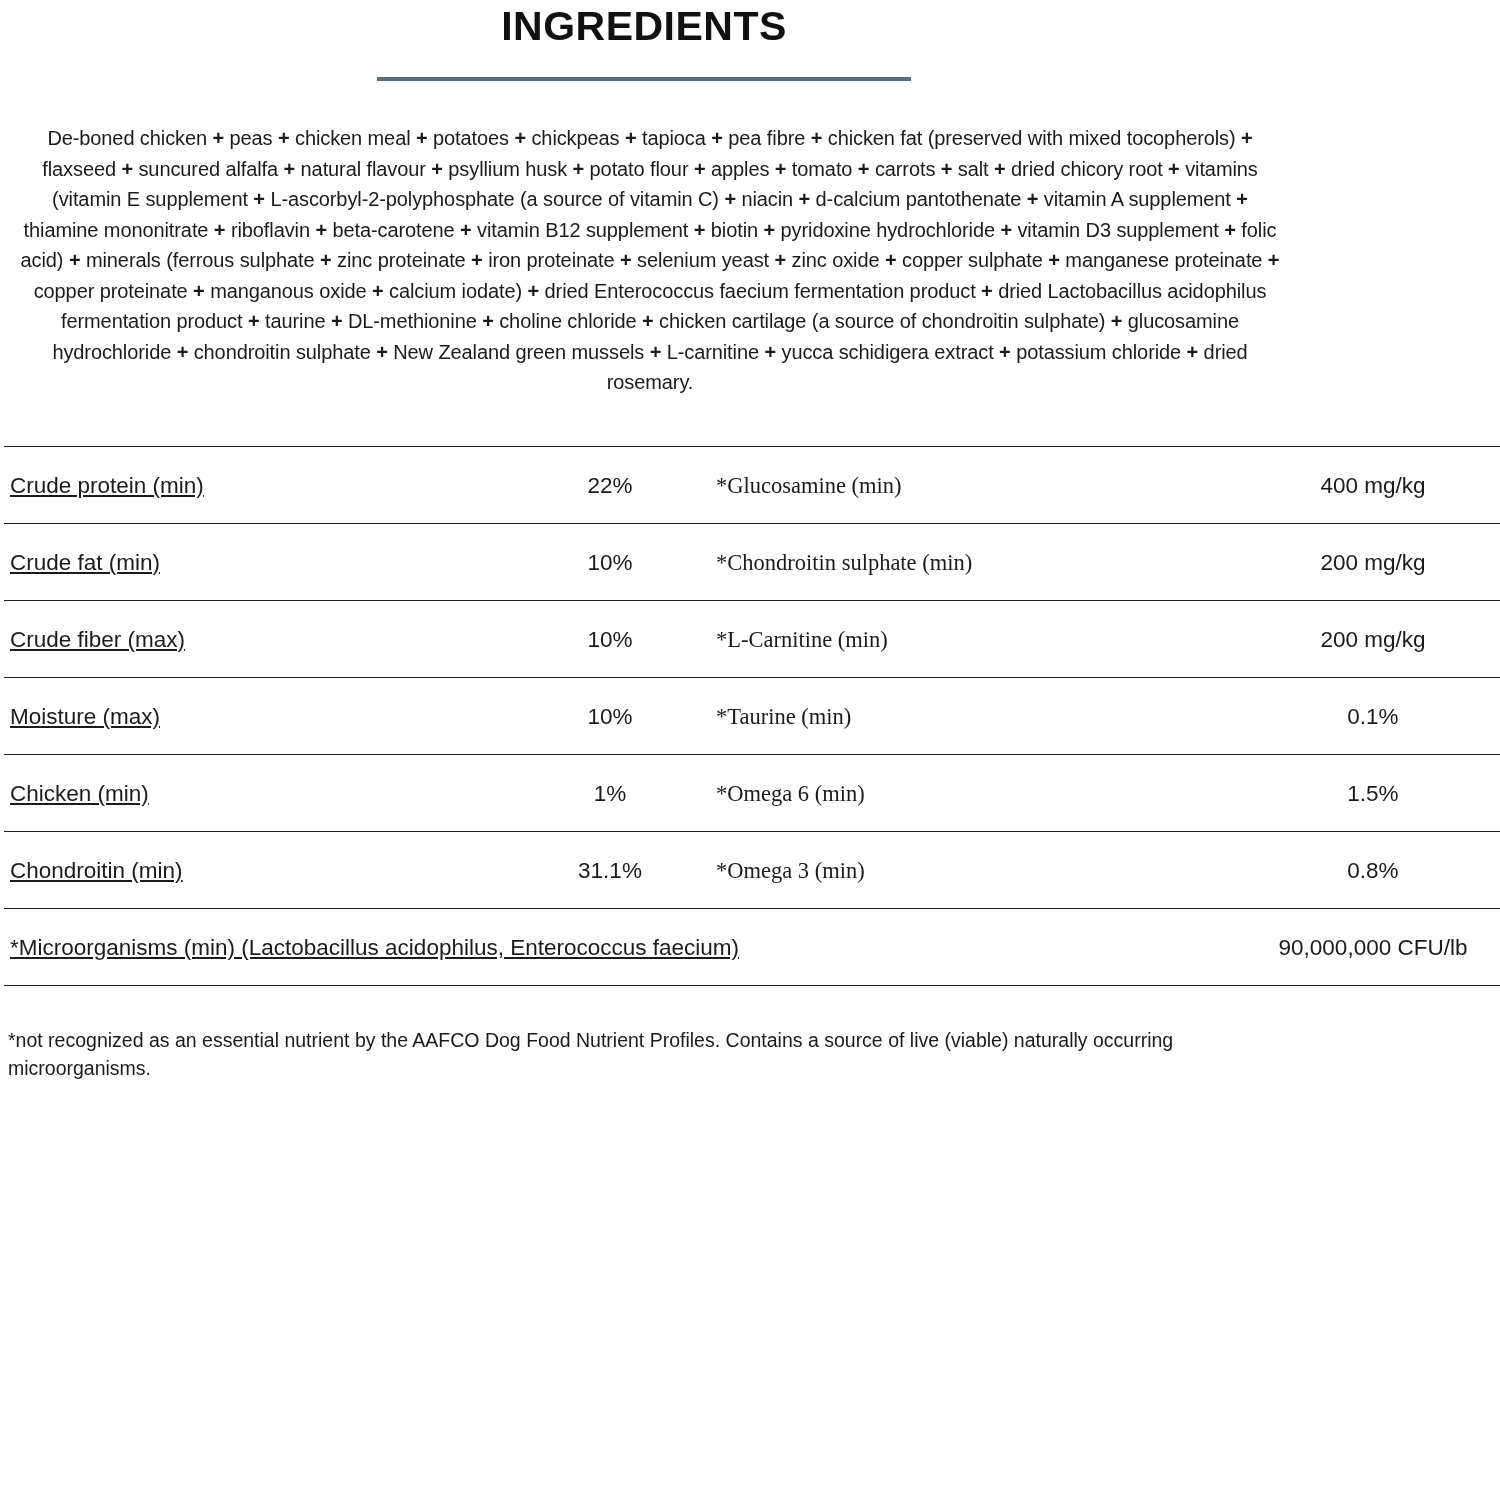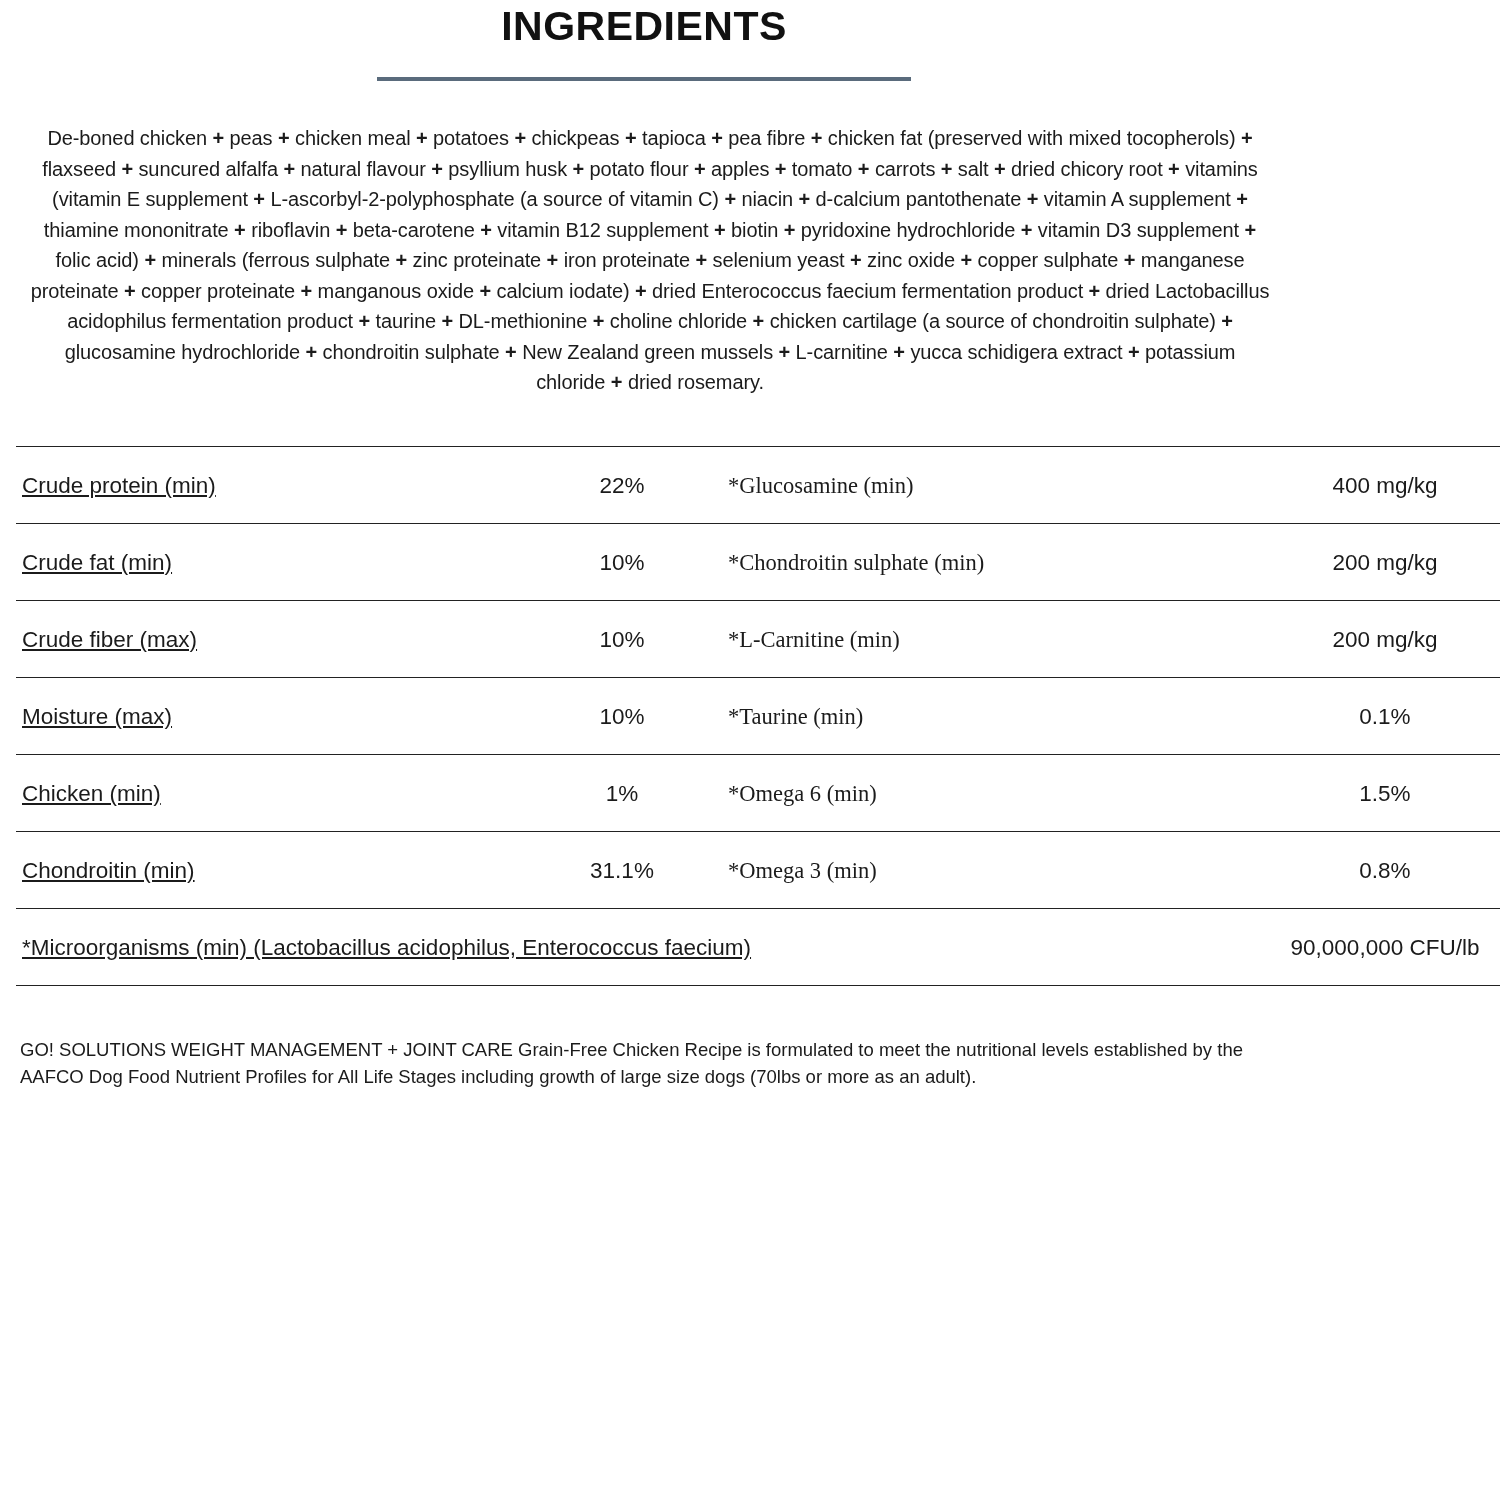--- a/index.html
+++ b/index.html
@@ -10,21 +10,21 @@
   body {
     width: 1500px;
     min-height: 1493px;
     font-family: "Liberation Sans", sans-serif;
     color: #1b1b1b;
     -webkit-font-smoothing: antialiased;
   }
   .page {
     width: 1288px;
     box-sizing: border-box;
-    padding: 0 16px;
+    padding: 0 4px;
     position: relative;
   }
 
   
   .ing-title {
     text-align: center;
     font-size: 41px;
     font-weight: 700;
     letter-spacing: 0.5px;
     color: #111111;
@@ -148,16 +148,16 @@
         <td class="c3">*Omega 3 (min)</td>
         <td class="c4">0.8%</td>
       </tr>
       <tr>
         <td class="c1 micro-label" colspan="3">*Microorganisms (min) (Lactobacillus acidophilus, Enterococcus faecium)</td>
         <td class="c4 micro-value">90,000,000 CFU/lb</td>
       </tr>
     </tbody>
   </table>
 
+  <p class="footnote">*not recognized as an essential nutrient by the AAFCO Dog Food Nutrient Profiles. Contains a source of live (viable) naturally occurring microorganisms.</p>
 
-  <p class="disclaimer">GO! SOLUTIONS WEIGHT MANAGEMENT + JOINT CARE Grain-Free Chicken Recipe is formulated to meet the nutritional levels established by the AAFCO Dog Food Nutrient Profiles for All Life Stages including growth of large size dogs (70lbs or more as an adult).</p>
 
 </div>
 
 </body></html>

